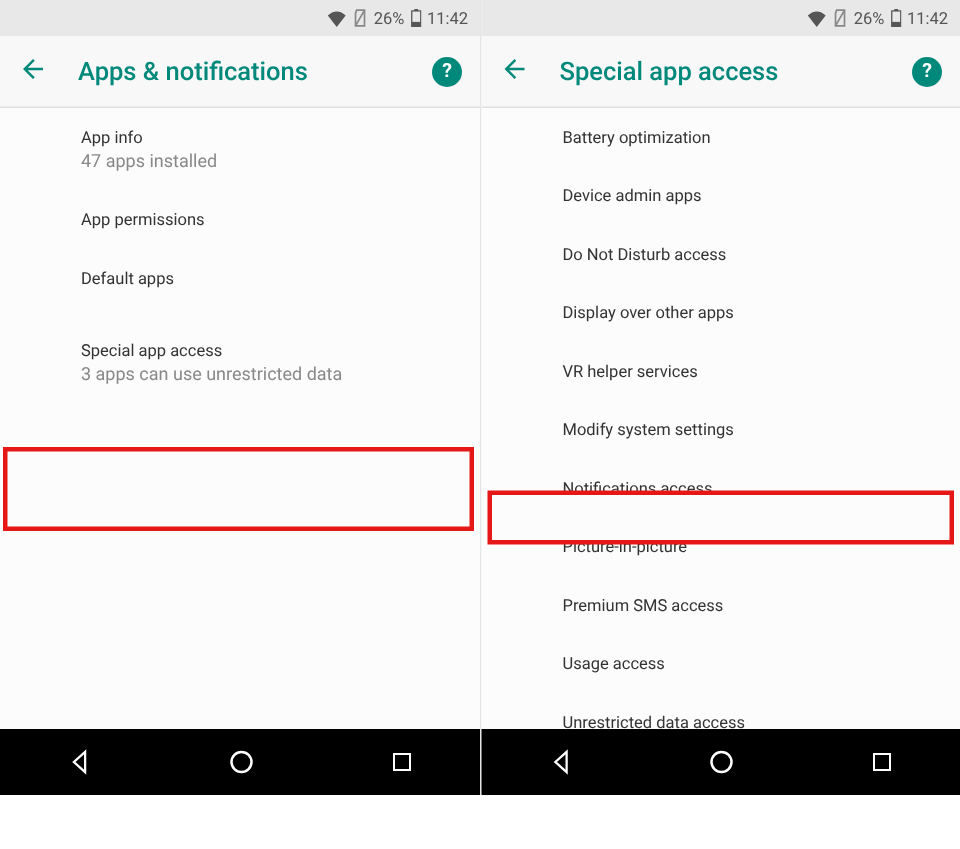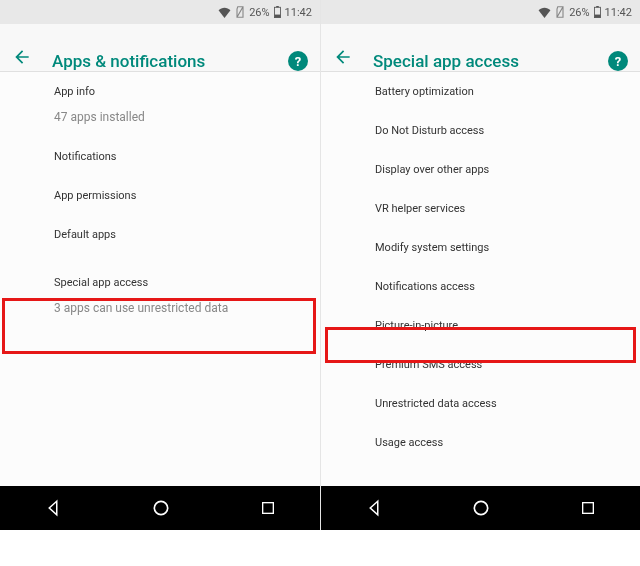--- a/index.html
+++ b/index.html
@@ -29,21 +29,21 @@
       font-size: 11px;
       color: #555;
       gap: 4px;
     }
     .status-bar .wifi-icon svg,
     .status-bar .nosim-icon svg,
     .status-bar .battery-icon svg { display: block; }
     .app-bar {
       height: 48px;
       display: flex;
-      align-items: flex-end;
+      align-items: center;
       padding: 0 12px;
       gap: 20px;
       background: #f8f8f8;
       border-bottom: 1px solid #e0e0e0;
     }
     .app-bar .back-icon { color: #00897b; }
     .app-bar .title {
       flex: 1;
       color: #00897b;
       font-size: 17px;
@@ -66,21 +66,21 @@
       padding: 13px 16px 13px 54px;
       position: relative;
     }
     .list-item .primary {
       font-size: 11px;
       color: #333;
     }
     .list-item .secondary {
       font-size: 12px;
       color: #888;
-      margin-top: 12px;
+      margin-top: 2px;
     }
     .highlight {
       position: absolute;
       border: 3px solid #e61717;
       pointer-events: none;
     }
     .nav-bar {
       height: 44px;
       background: #000;
       display: flex;
@@ -127,23 +127,20 @@
     <span class="title">Apps &amp; notifications</span>
     <span class="help-icon">?</span>
   </div>
 
   <div class="list">
     <div class="list-item">
       <div class="primary">App info</div>
       <div class="secondary">47 apps installed</div>
     </div>
     <div class="list-item">
-      <div class="primary">Notifications</div>
-    </div>
-    <div class="list-item">
       <div class="primary">App permissions</div>
     </div>
     <div class="list-item">
       <div class="primary">Default apps</div>
     </div>
     <div class="list-item" style="padding-top:22px">
       <div class="primary">Special app access</div>
       <div class="secondary">3 apps can use unrestricted data</div>
     </div>
   </div>
@@ -200,20 +197,23 @@
     </span>
     <span class="title">Special app access</span>
     <span class="help-icon">?</span>
   </div>
 
   <div class="list">
     <div class="list-item">
         <div class="primary">Battery optimization</div>
       </div>
     <div class="list-item">
+        <div class="primary">Device admin apps</div>
+      </div>
+    <div class="list-item">
         <div class="primary">Do Not Disturb access</div>
       </div>
     <div class="list-item">
         <div class="primary">Display over other apps</div>
       </div>
     <div class="list-item">
         <div class="primary">VR helper services</div>
       </div>
     <div class="list-item">
         <div class="primary">Modify system settings</div>
@@ -221,24 +221,24 @@
     <div class="list-item">
         <div class="primary">Notifications access</div>
       </div>
     <div class="list-item">
         <div class="primary">Picture-in-picture</div>
       </div>
     <div class="list-item">
         <div class="primary">Premium SMS access</div>
       </div>
     <div class="list-item">
+        <div class="primary">Usage access</div>
+      </div>
+    <div class="list-item">
         <div class="primary">Unrestricted data access</div>
-      </div>
-    <div class="list-item">
-        <div class="primary">Usage access</div>
       </div>
 
   </div>
 
   <div class="highlight hl-right"></div>
 
   <div class="nav-bar">
     <span class="nav-btn">
       <svg width="18" height="18" viewBox="0 0 24 24">
           <path fill="none" stroke="#fff" stroke-width="2" d="M17 3L7 12l10 9z"></path>

